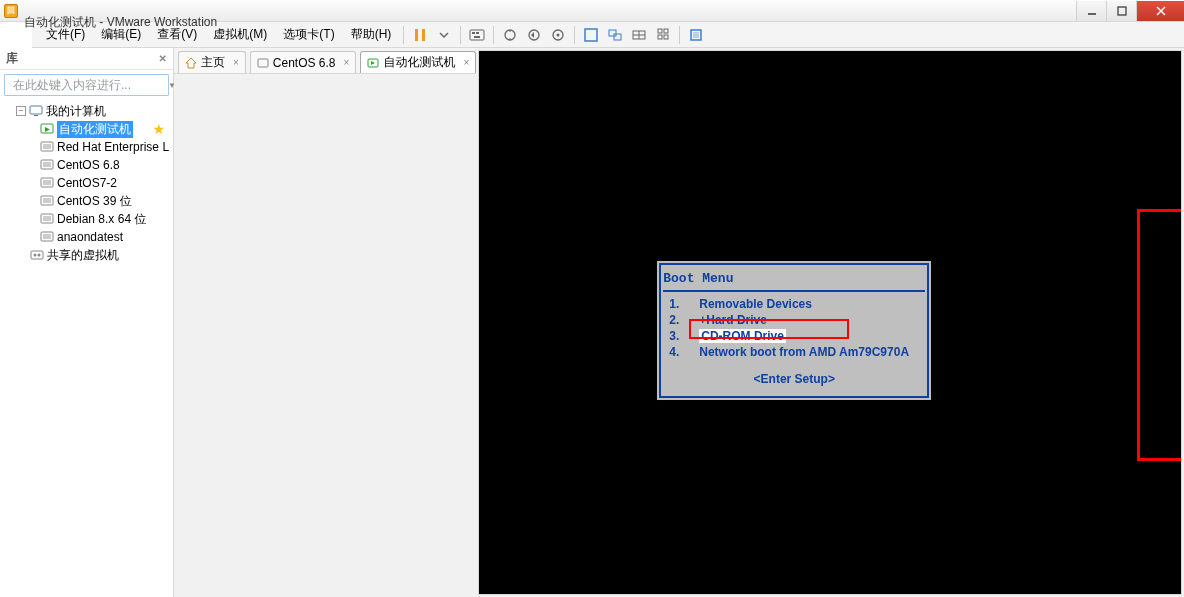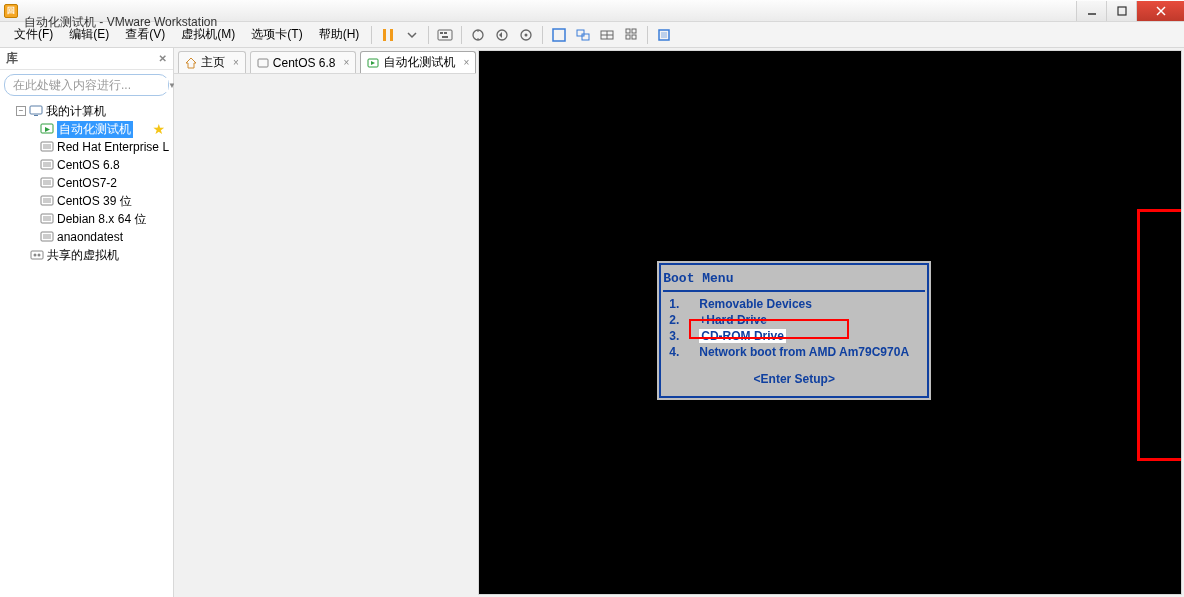--- a/index.html
+++ b/index.html
@@ -8,35 +8,35 @@
 
 .titlebar { height: 22px; background: linear-gradient(#fdfdfd, #ebebeb); border-bottom: 1px solid #d8d8d8; display: flex; align-items: center; padding-left: 4px; }
 .titlebar .appicon { width: 14px; height: 14px; background: #f5a623; border: 1px solid #c47e00; border-radius: 2px; display: flex; align-items: center; justify-content: center; font-size: 8px; color: #fff; font-weight: bold; }
 .titlebar .title { margin-left: 6px; color: #333; margin-top: 24px; }
 .titlebar .winbtns { margin-left: auto; display: flex; }
 .titlebar .winbtn { width: 30px; height: 20px; display: flex; align-items: center; justify-content: center; border-left: 1px solid #d0d0d0; background: linear-gradient(#f7f7f7,#e6e6e6); cursor: pointer; }
 .titlebar .winbtn.close { background: linear-gradient(#e74c3c,#c0392b); color:#fff; width:48px; }
 .titlebar .winbtn svg { width:10px; height:10px; }
 
 
-.menubar { height: 26px; display: flex; align-items: center; padding-left: 6px; border-bottom: 1px solid #d8d8d8; background: #f4f4f4; }
+.menubar { height: 26px; display: flex; align-items: center; padding-left: 6px; border-bottom: 1px solid #d8d8d8; background: #f4f4f4; margin-left: 32px; }
 .menubar .menuitem { padding: 4px 8px; cursor: pointer; white-space: nowrap; }
 .menubar .sep { width: 1px; height: 18px; background: #ccc; margin: 0 4px; }
 .menubar .tbtn { width: 24px; height: 22px; display: flex; align-items: center; justify-content: center; cursor: pointer; border-radius: 2px; }
 .menubar .tbtn svg { width: 16px; height: 16px; }
 .menubar .orange { color: #f29b1b; }
 
 
 .workspace { display: flex; height: calc(597px - 22px - 26px); }
 
 
 .sidebar { width: 174px; border-right: 1px solid #d8d8d8; background: #fff; display: flex; flex-direction: column; }
 .sidebar-header { height: 22px; display: flex; align-items: center; padding: 0 6px; font-weight: bold; color: #555; border-bottom: 1px solid #e5e5e5; }
 .sidebar-header .closex { margin-left: auto; cursor: pointer; color: #888; font-size: 10px; }
-.searchbox { margin: 4px; border: 1px solid #a8c7e8; border-radius: 10px; height: 22px; display: flex; align-items: center; padding: 0 4px; }
+.searchbox { margin: 4px; border: 1px solid #a8c7e8; border-radius: 1px; height: 22px; display: flex; align-items: center; padding: 0 4px; }
 .searchbox svg { width: 12px; height: 12px; }
 .searchbox input { border: none; outline: none; flex: 1; margin-left: 4px; font-size: 12px; color: #333; }
 .searchbox input::placeholder { color: #999; }
 .searchbox .dd { color: #888; cursor: pointer; font-size: 8px; }
 .tree { flex: 1; overflow: auto; padding: 2px 0; }
 .tree-node { display: flex; align-items: center; height: 18px; padding-left: 4px; cursor: pointer; white-space: nowrap; }
 .tree-node .expander { width: 10px; height: 10px; border: 1px solid #999; display: flex; align-items: center; justify-content: center; font-size: 8px; line-height: 8px; margin-right: 3px; color: #555; background:#fff;}
 .tree-node .noexp { width: 14px; }
 .tree-node .nicon { width: 14px; height: 14px; margin-right: 3px; display: flex; align-items: center; justify-content: center; }
 .tree-node .nicon svg { width: 14px; height: 14px; }

